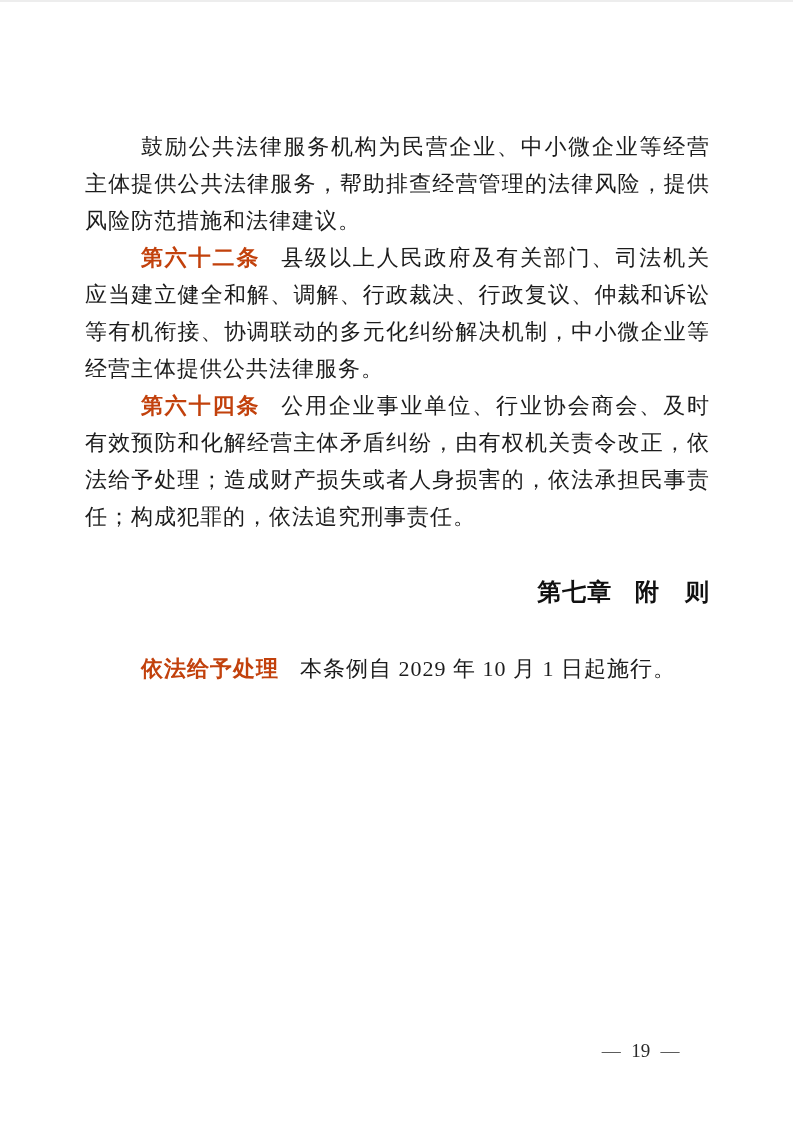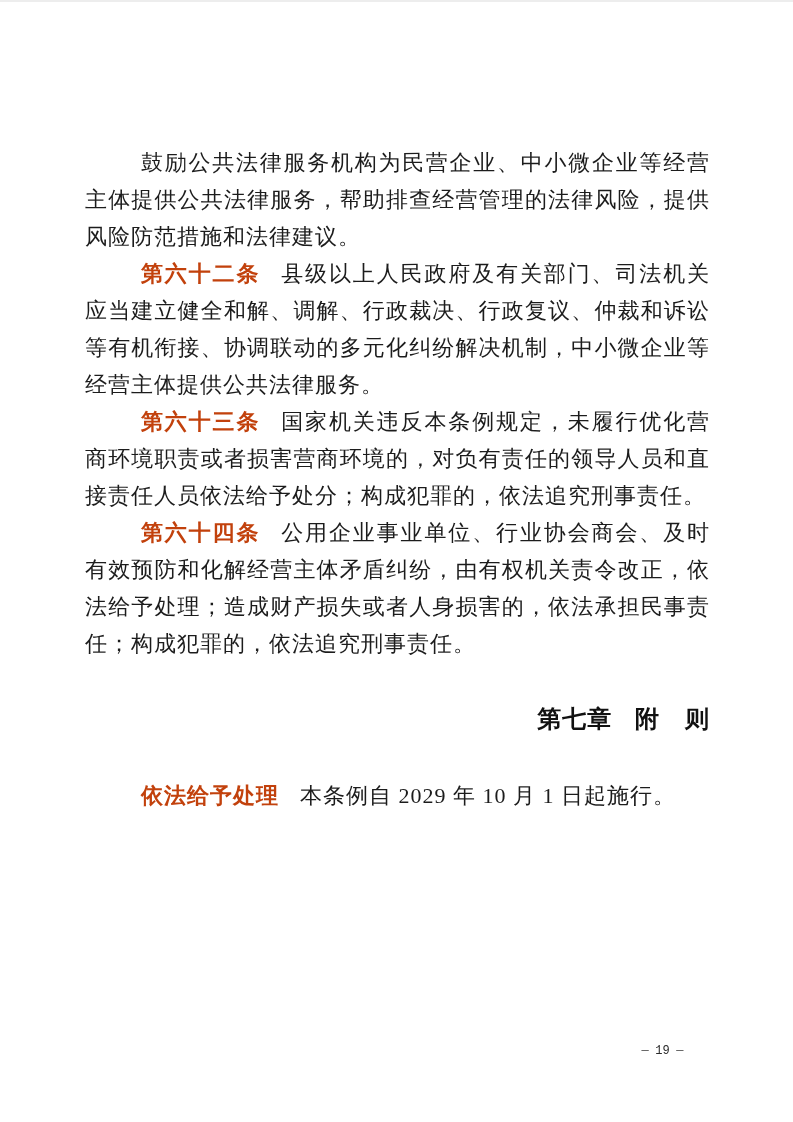--- a/index.html
+++ b/index.html
@@ -20,21 +20,21 @@
     position: absolute;
     top: 0;
     left: 0;
     width: 100%;
     height: 2px;
     background: #ededed;
   }
   .content {
     position: absolute;
     left: 85px;
-    top: 144px;
+    top: 128px;
     width: 625px;
   }
   .para {
     margin: 0;
     font-size: 22px;
     line-height: 37px;
     letter-spacing: 1px;
     text-align: justify;
     text-indent: 56px;
     word-break: break-all;
@@ -58,43 +58,42 @@
   .chapter-heading .chapter-no {
     margin-right: 0.95em;
   }
   .closing {
     margin-top: 40px;
   }
   .page-footer {
     position: absolute;
     top: 1040px;
     right: 103px;
-    font-size: 12px;
+    font-size: 19px;
     line-height: 22px;
     color: #2a2a2a;
-    font-family: Liberation Mono, monospace;
+    font-family: Liberation Serif, serif;
   }
   .page-footer .dash {
     color: #555555;
     margin: 0 0.55em;
   }
 </style>
 </head>
 <body>
 
 <div class="page">
   <div class="scan-edge"></div>
 
   <div class="content">
 
     <p class="para"><span>鼓励公共法律服务机构为民营企业、中小微企业等经营主体提供公共法律服务，帮助排查经营管理的法律风险，提供风险防范措施和法律建议。</span></p>
 
     <p class="para"><span class="lead">第六十二条</span><span>县级以上人民政府及有关部门、司法机关应当建立健全和解、调解、行政裁决、行政复议、仲裁和诉讼等有机衔接、协调联动的多元化纠纷解决机制，中小微企业等经营主体提供公共法律服务。</span></p>
 
-    <p class="para"><span class="lead">第六十三条</span><span>国家机关违反本条例规定，未履行优化营商环境职责或者损害营商环境的，对负有责任的领导人员和直接责任人员依法给予处分；构成犯罪的，依法追究刑事责任。</span></p>
 
     <p class="para"><span class="lead">第六十四条</span><span>公用企业事业单位、行业协会商会、及时有效预防和化解经营主体矛盾纠纷，由有权机关责令改正，依法给予处理；造成财产损失或者人身损害的，依法承担民事责任；构成犯罪的，依法追究刑事责任。</span></p>
 
     <h2 class="chapter-heading"><span class="chapter-no">第七章</span><span>附　则</span></h2>
 
     <p class="para closing"><span class="lead">依法给予处理</span><span>本条例自 2029 年 10 月 1 日起施行。</span></p>
 
   </div>
 
   <div class="page-footer"><span class="dash">—</span><span>19</span><span class="dash">—</span></div>

